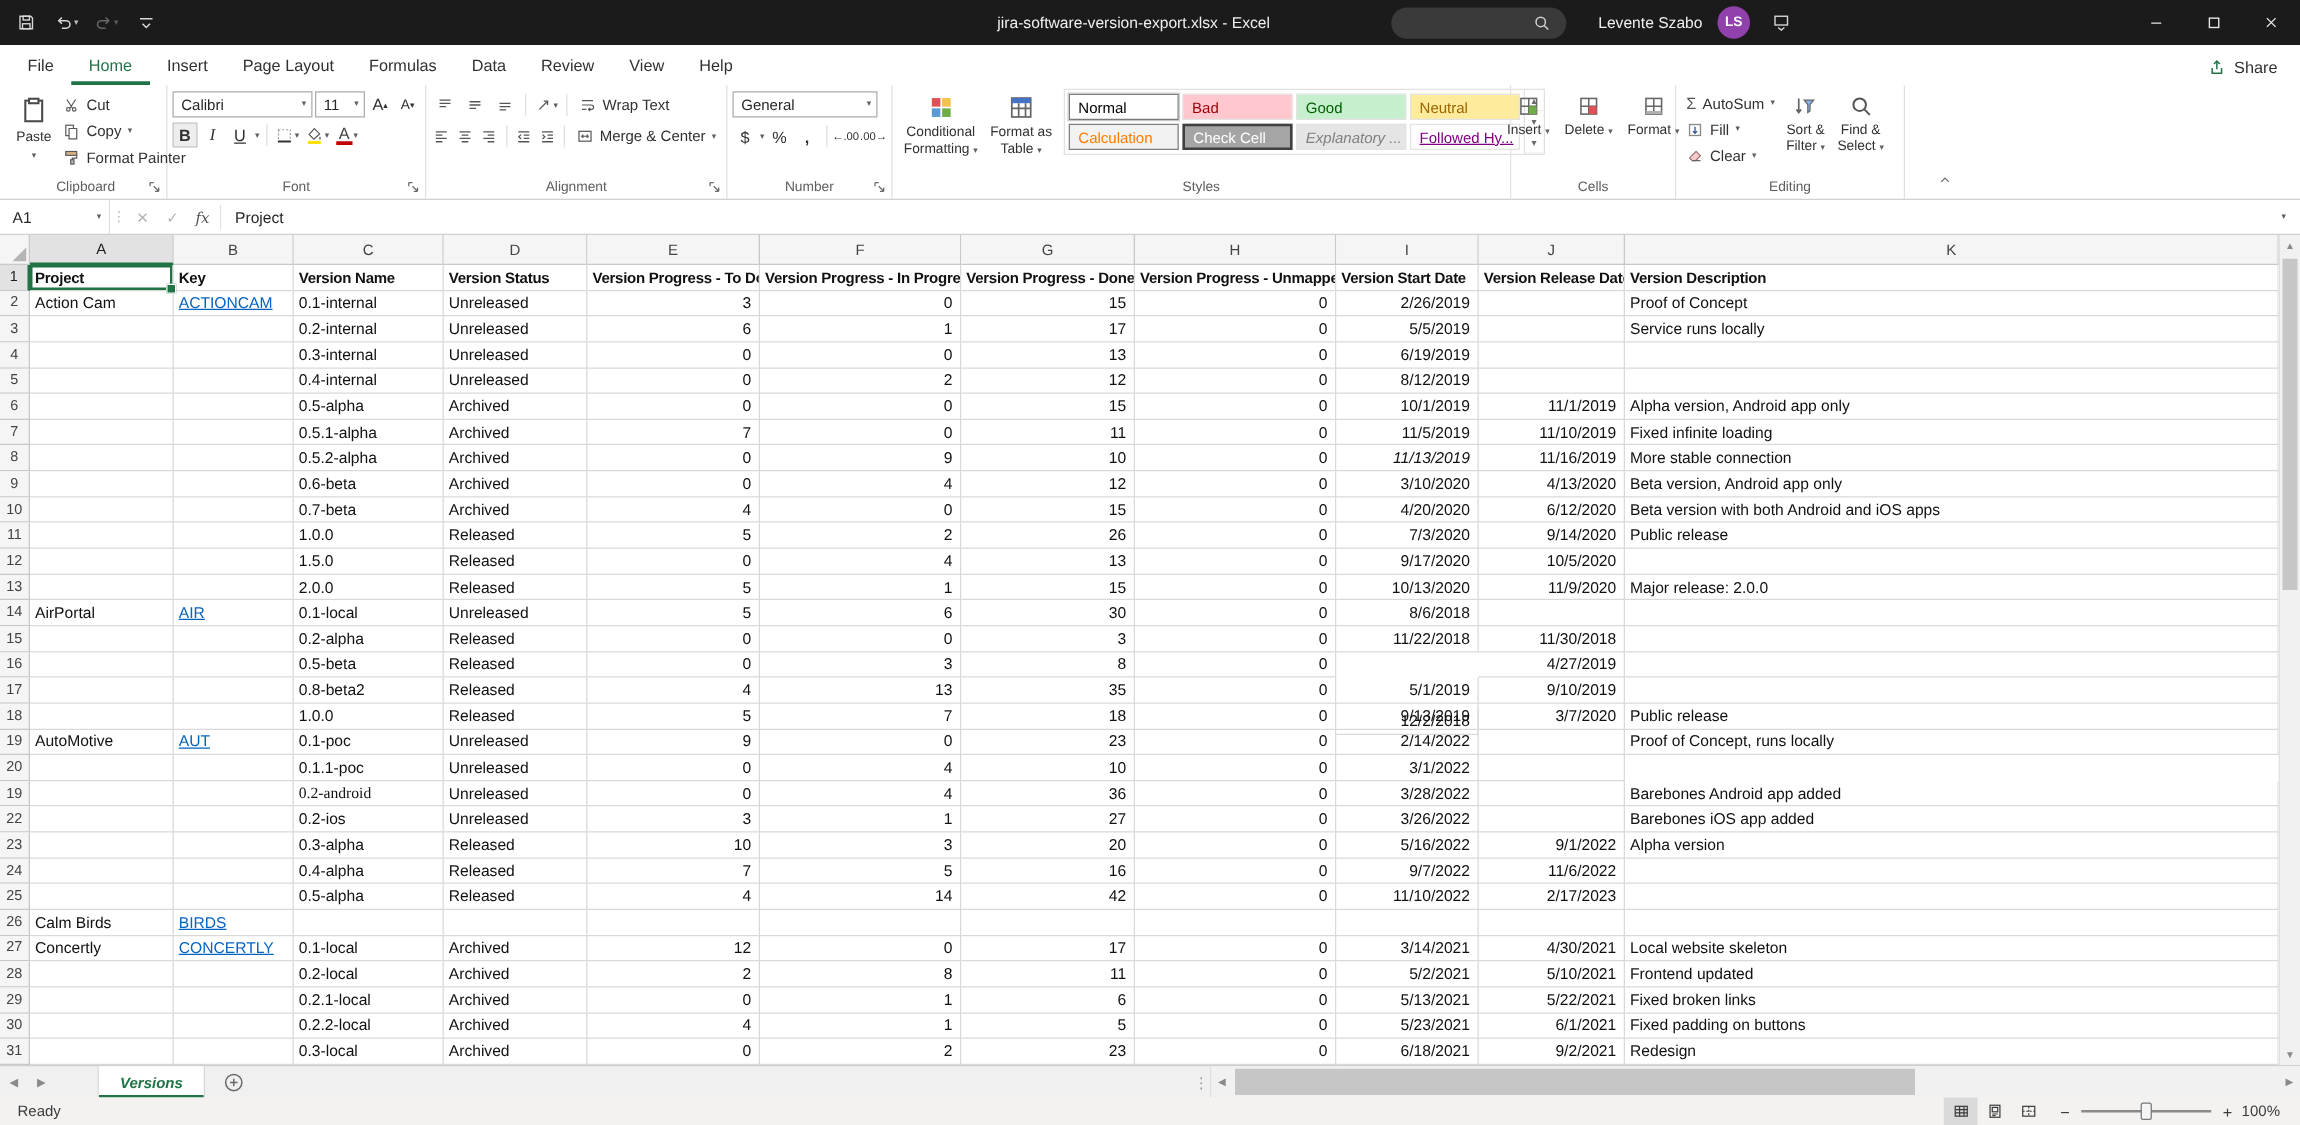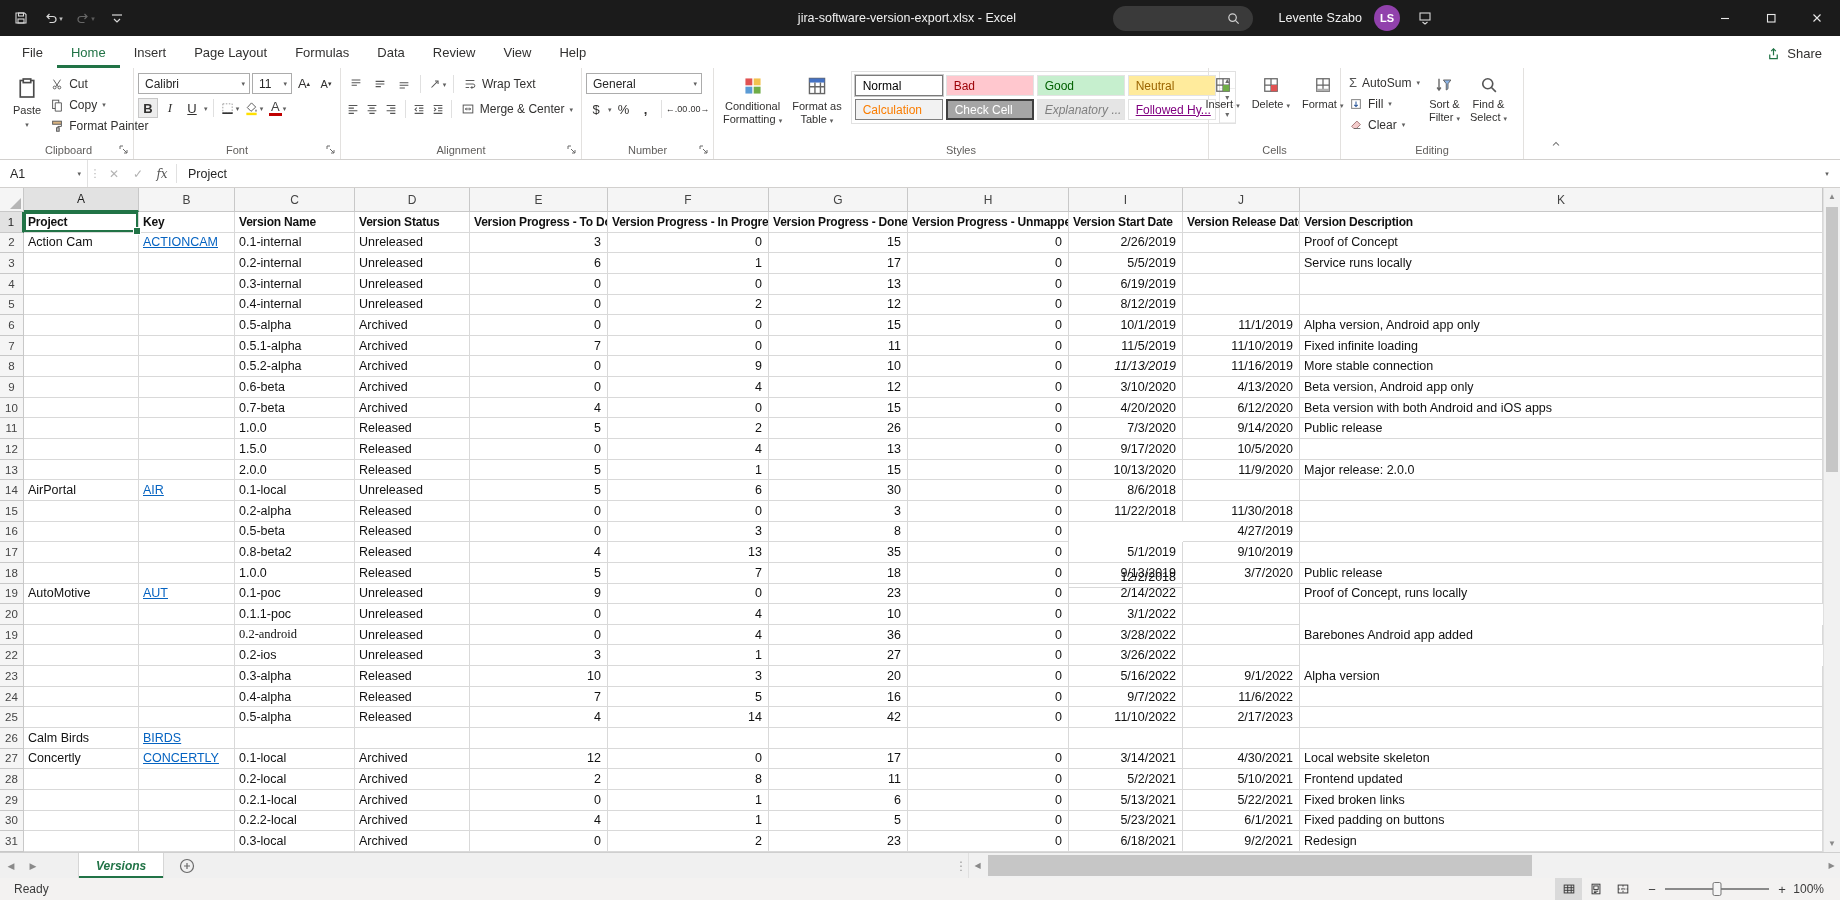--- a/index.html
+++ b/index.html
@@ -949,20 +949,21 @@
               <div class="cell" style="width: 115px;"></div>
               <div class="cell" style="width: 96px;"></div>
               <div class="cell" style="width: 120px;">0.2-ios</div>
               <div class="cell" style="width: 115px;">Unreleased</div>
               <div class="cell num" style="width: 138px;">3</div>
               <div class="cell num" style="width: 161px;">1</div>
               <div class="cell num" style="width: 139px;">27</div>
               <div class="cell num" style="width: 161px;">0</div>
               <div class="cell num" style="width: 114px;">3/26/2022</div>
               <div class="cell num" style="width: 117px;"></div>
+              <div class="cell fill">Barebones iOS app added</div>
             </div>
             <div class="grid-row">
               <div class="cell" style="width: 115px;"></div>
               <div class="cell" style="width: 96px;"></div>
               <div class="cell" style="width: 120px;">0.3-alpha</div>
               <div class="cell" style="width: 115px;">Released</div>
               <div class="cell num" style="width: 138px;">10</div>
               <div class="cell num" style="width: 161px;">3</div>
               <div class="cell num" style="width: 139px;">20</div>
               <div class="cell num" style="width: 161px;">0</div>

